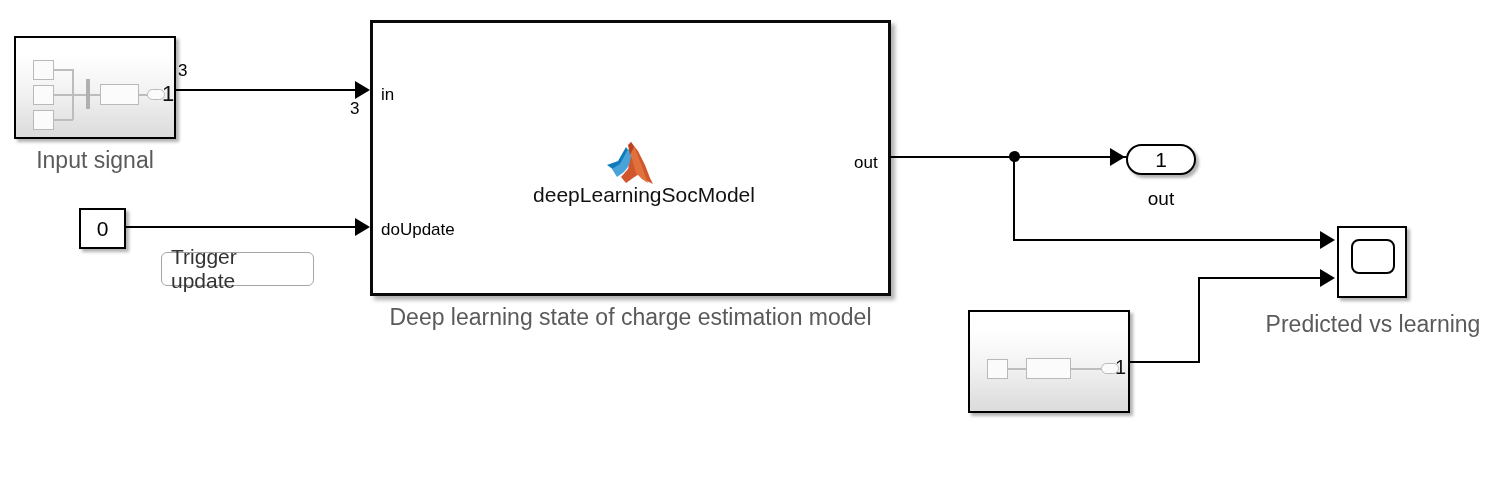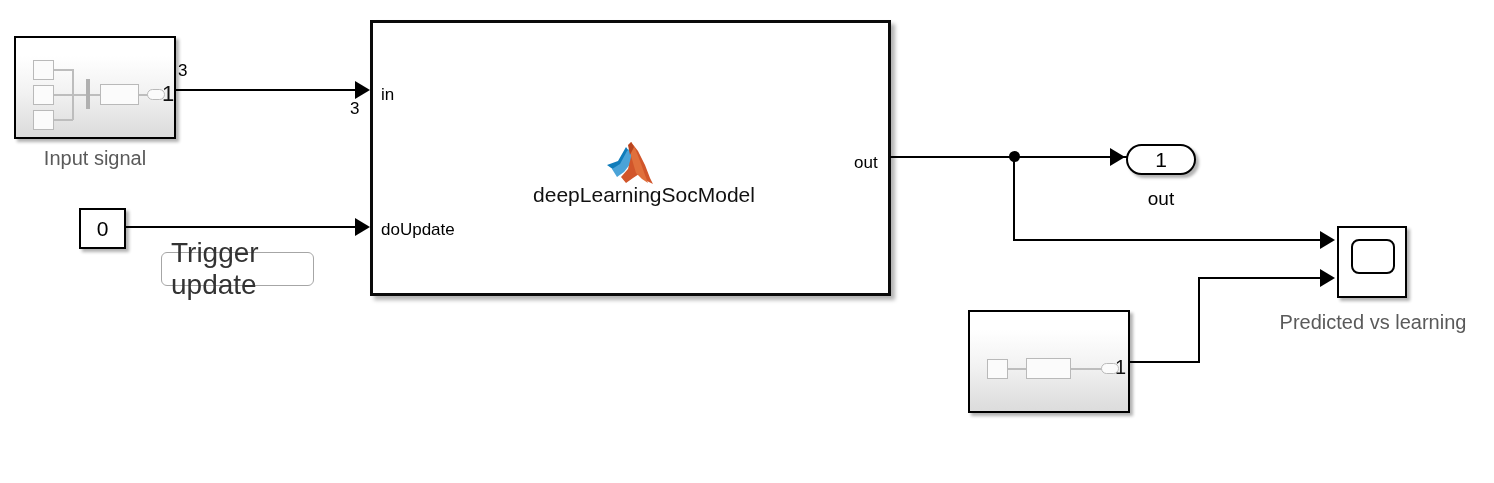--- a/index.html
+++ b/index.html
@@ -108,29 +108,29 @@
   
   .annotation {
     position: absolute;
     border: 1px solid #a6a6a6;
     border-radius: 6px;
     background: #ffffff;
     box-sizing: border-box;
     display: flex;
     align-items: center;
     justify-content: center;
-    font-size: 28px;
+    font-size: 21px;
     color: #333333;
     padding: 0 9px;
   }
 
   
   .blk-label {
     position: absolute;
-    font-size: 20px;
+    font-size: 23px;
     color: #5a5a5a;
     white-space: nowrap;
     text-align: center;
   }
   .port-label {
     position: absolute;
     font-size: 17px;
     color: #000000;
     white-space: nowrap;
   }
@@ -250,20 +250,21 @@
         <path d="M24 6 L27 3 L30 8 L26 16 Z" fill="#b8441f"></path>
       </svg>
     </div>
 
     <div class="model-name" style="left:0px; top:160px; width:542px;">deepLearningSocModel</div>
 
     <div class="port-label" style="left:8px; top:62px;">in</div>
     <div class="port-label" style="left:8px; top:197px;">doUpdate</div>
     <div class="port-label" style="left:481px; top:130px;">out</div>
   </div>
+  <div class="blk-label" style="left:370px; top:304px; width:521px;">Deep learning state of charge estimation model</div>
 
   <div class="wire wire-h" style="left:890px; top:156px; width:240px;"></div>
   <div class="junction" style="left:1009px; top:151px;"></div>
   <div class="arrow" style="left:1110px; top:148px;"></div>
 
   <div class="wire wire-v" style="left:1013px; top:156px; height:85px;"></div>
   <div class="wire wire-h" style="left:1013px; top:239px; width:310px;"></div>
   <div class="arrow" style="left:1320px; top:231px;"></div>
 
   <div class="outport" style="left:1126px; top:144px; width:70px; height:31px;">1</div>

